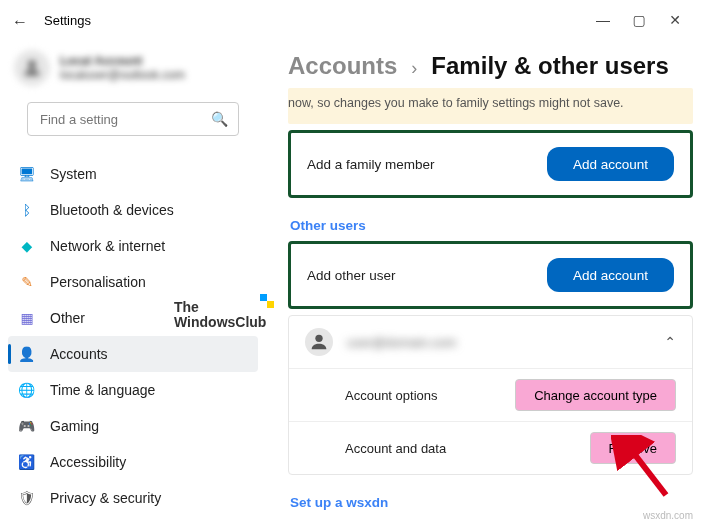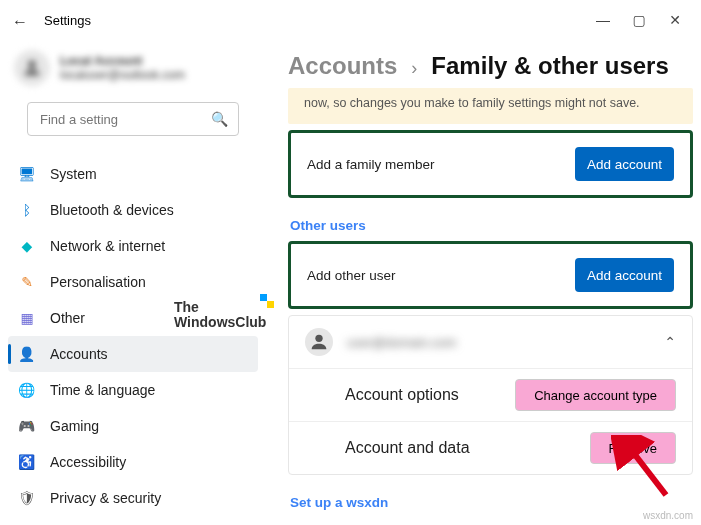--- a/index.html
+++ b/index.html
@@ -22,32 +22,32 @@
   .nav { list-style: none; margin: 8px 0 0 0; padding: 0; }
   .nav li { display: flex; align-items: center; gap: 14px; height: 36px; padding: 0 10px; border-radius: 4px; font-size: 14px; color: #222; position: relative; }
   .nav li.active { background: #eef0f2; }
   .nav li.active::before { content: ""; position: absolute; left: 0; top: 8px; bottom: 8px; width: 3px; background: #0067c0; border-radius: 2px; }
   .ic { width: 18px; height: 18px; display: inline-flex; align-items: center; justify-content: center; font-size: 14px; }
   .main { flex: 1; padding: 12px 8px 0 20px; overflow: hidden; }
   .breadcrumb { display: flex; align-items: baseline; gap: 14px; margin-bottom: 8px; }
   .bc1 { font-size: 24px; font-weight: 600; color: #8a8a8a; }
   .bcsep { font-size: 18px; color: #8a8a8a; }
   .bc2 { font-size: 24px; font-weight: 600; color: #111; }
-  .banner { background: #fdf4dc; padding: 8px 16px 14px 16px; font-size: 12.5px; color: #555; border-radius: 2px; }
+  .banner { background: #fdf4dc; padding: 8px 16px 14px 0; font-size: 12.5px; color: #555; border-radius: 2px; }
   .card { border: 3px solid #14532d; border-radius: 4px; display: flex; align-items: center; justify-content: space-between; padding: 14px 16px; margin-top: 6px; gap: 48px; }
   .card .label { font-size: 13.5px; color: #222; }
-  .btn-primary { background: #0067c0; color: #fff; border: none; border-radius: 4px; height: 34px; padding: 0 12px; font-size: 13.5px; }
+  .btn-primary { background: #0067c0; color: #fff; border: none; border-radius: 12px; height: 34px; padding: 0 26px; font-size: 13.5px; }
   .section-title { font-size: 13.5px; font-weight: 600; margin: 20px 2px 8px 2px; color: #3b82f6; }
   .user-card { border: 1px solid #e6e6e6; border-radius: 4px; margin-top: 6px; }
   .user-card .hdr { display: flex; align-items: center; gap: 14px; padding: 12px 16px; }
   .user-card .hdr .avatar { width: 28px; height: 28px; }
   .user-card .hdr .name { filter: blur(4px); font-size: 13px; color: #666; flex: 1; }
   .chev { font-size: 14px; color: #555; }
   .opt-row { display: flex; align-items: center; justify-content: space-between; padding: 10px 16px 10px 56px; border-top: 1px solid #eee; }
-  .opt-row .label { font-size: 16px; color: #222; }
+  .opt-row .label { font-size: 13px; color: #222; }
   .btn-sec { background: #f9a8d4; border: 1px solid #ccc; border-radius: 4px; height: 32px; padding: 0 18px; font-size: 13px; }
   .watermark { position: absolute; left: 174px; top: 300px; font-size: 14px; font-weight: 600; color: #333; line-height: 1.1; z-index: 5; }
   .watermark .sq { position: absolute; left: 86px; top: -6px; width: 14px; height: 14px; }
   .watermark .sq::before, .watermark .sq::after { content: ""; position: absolute; width: 7px; height: 7px; }
   .watermark .sq::before { left: 0; top: 0; background: linear-gradient(#009eff,#009eff); }
   .watermark .sq::after { left: 7px; top: 7px; background: #ffd400; }
   .arrow { position: absolute; right: 20px; bottom: 20px; pointer-events: none; }
   .footer-wm { position: absolute; right: 8px; bottom: 4px; font-size: 10px; color: #bbb; }
 </style>
 </head>

